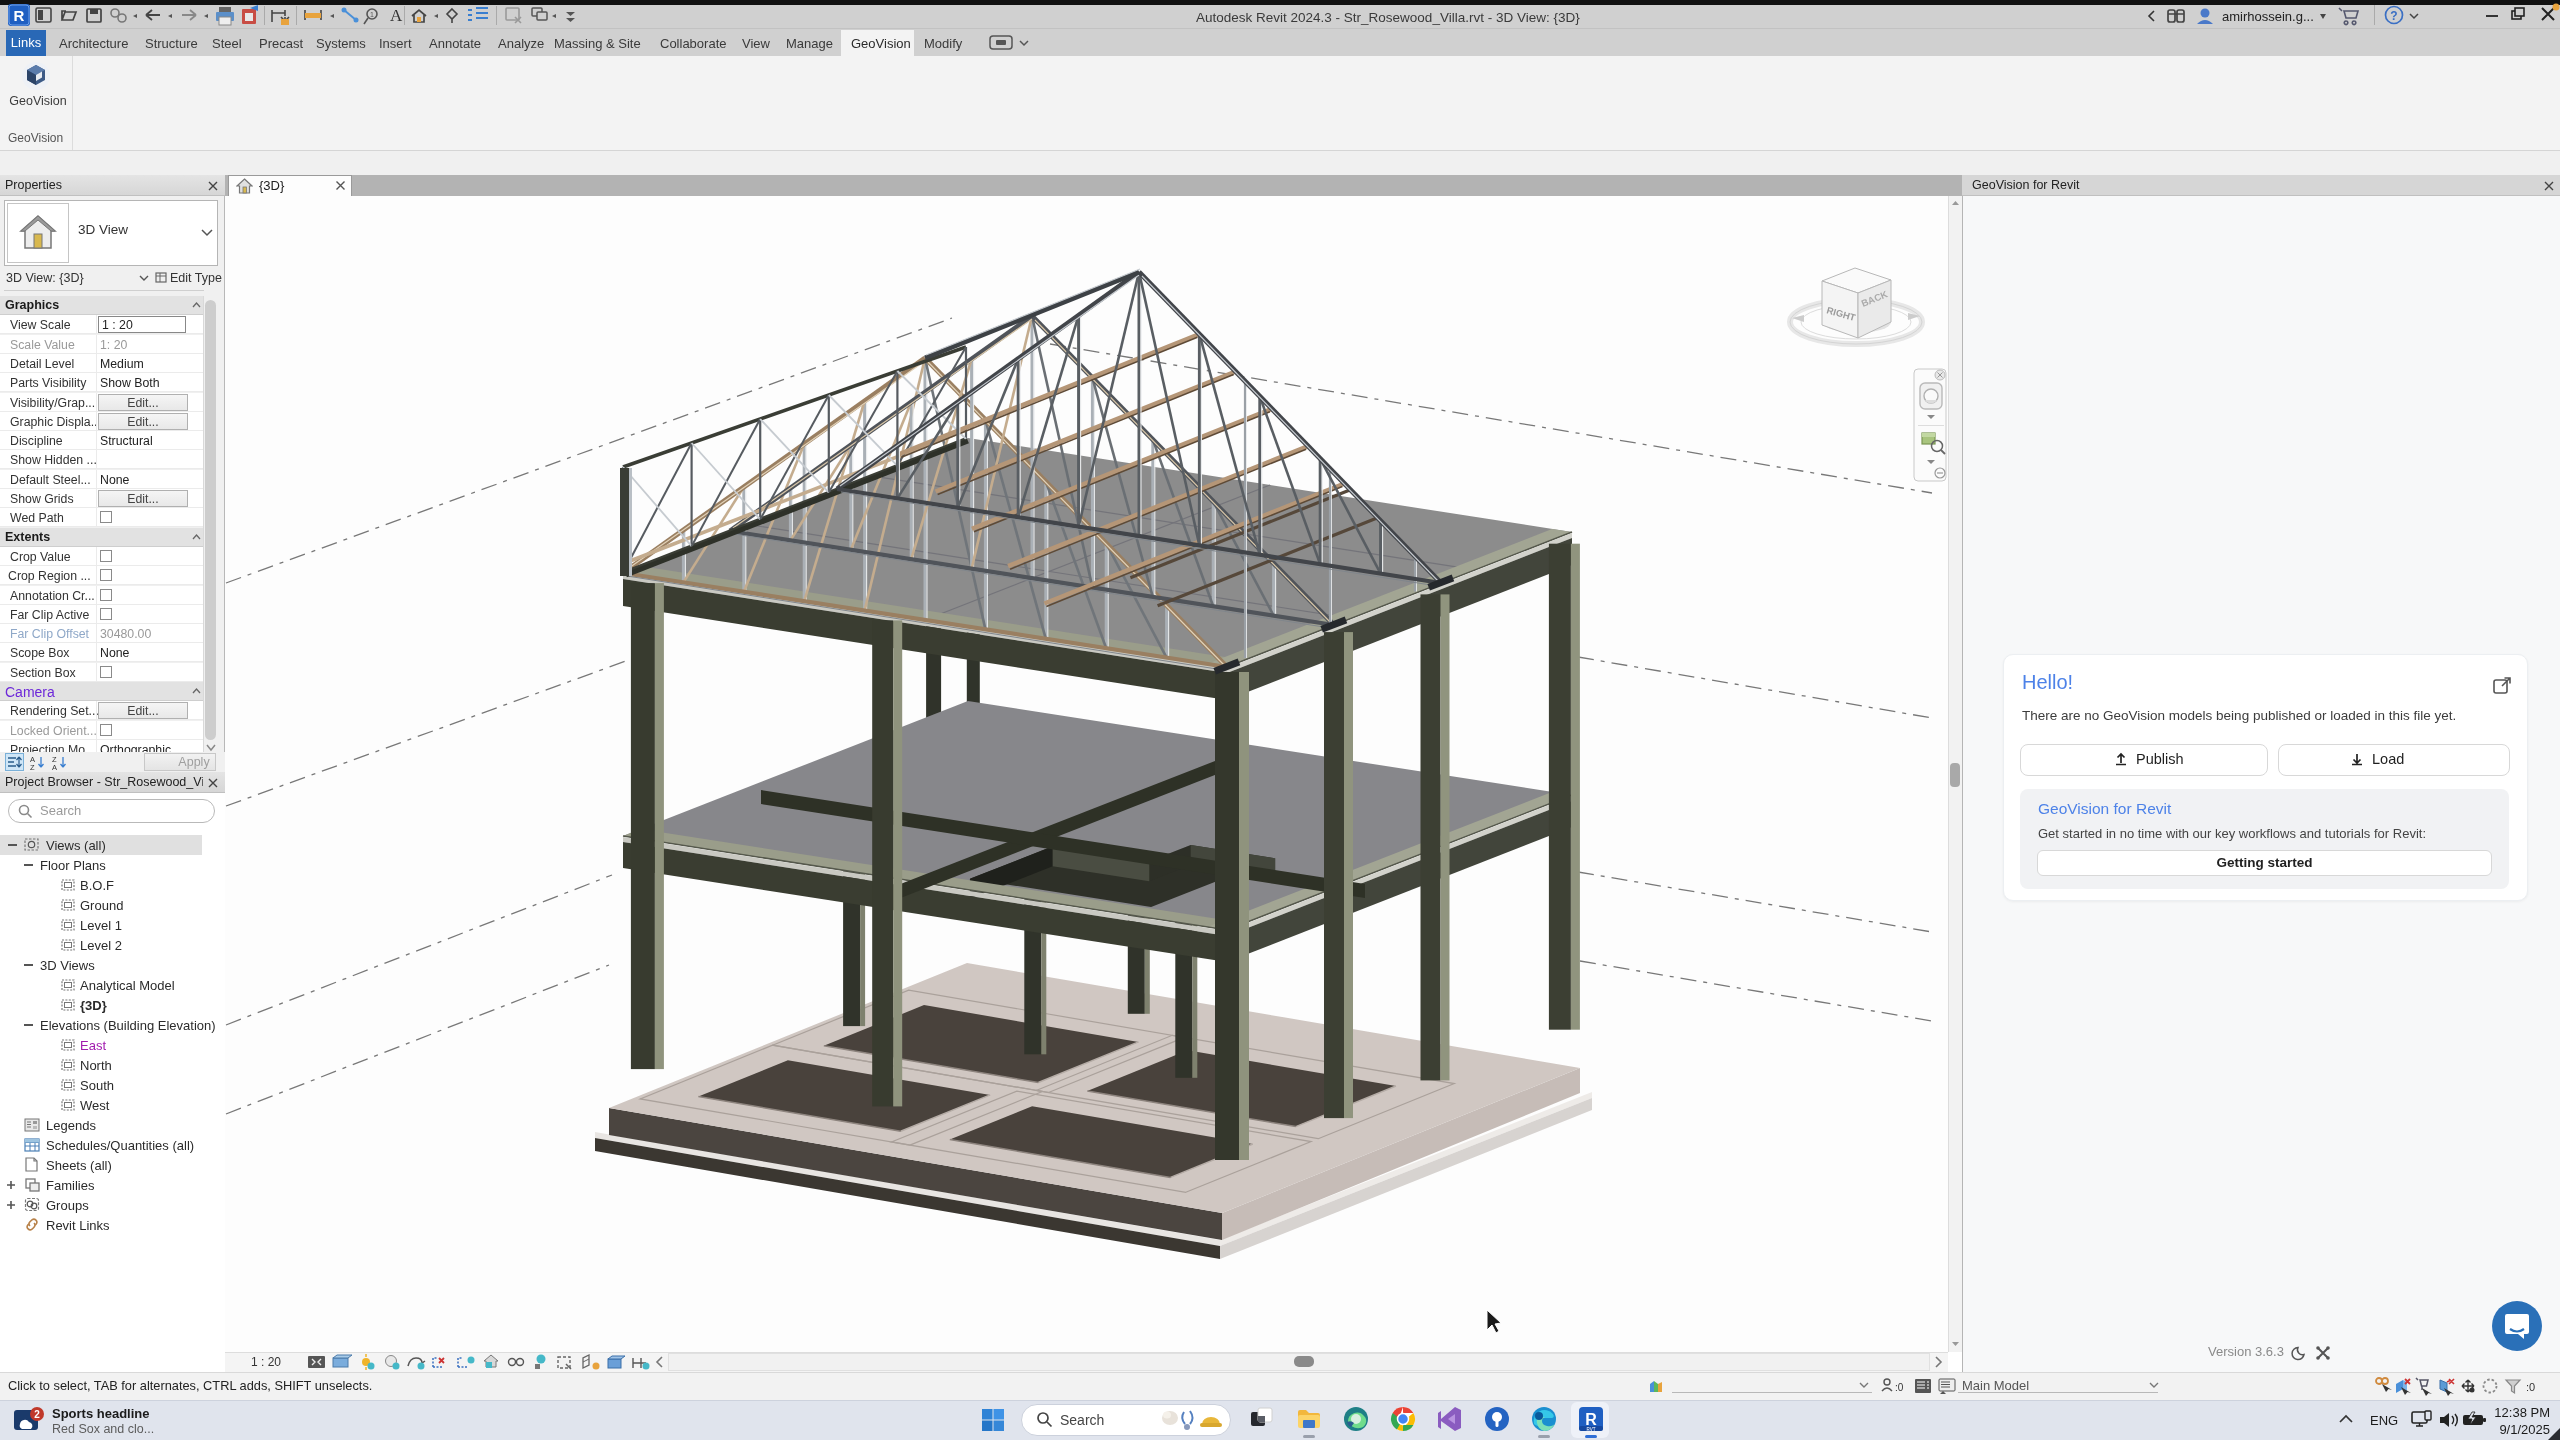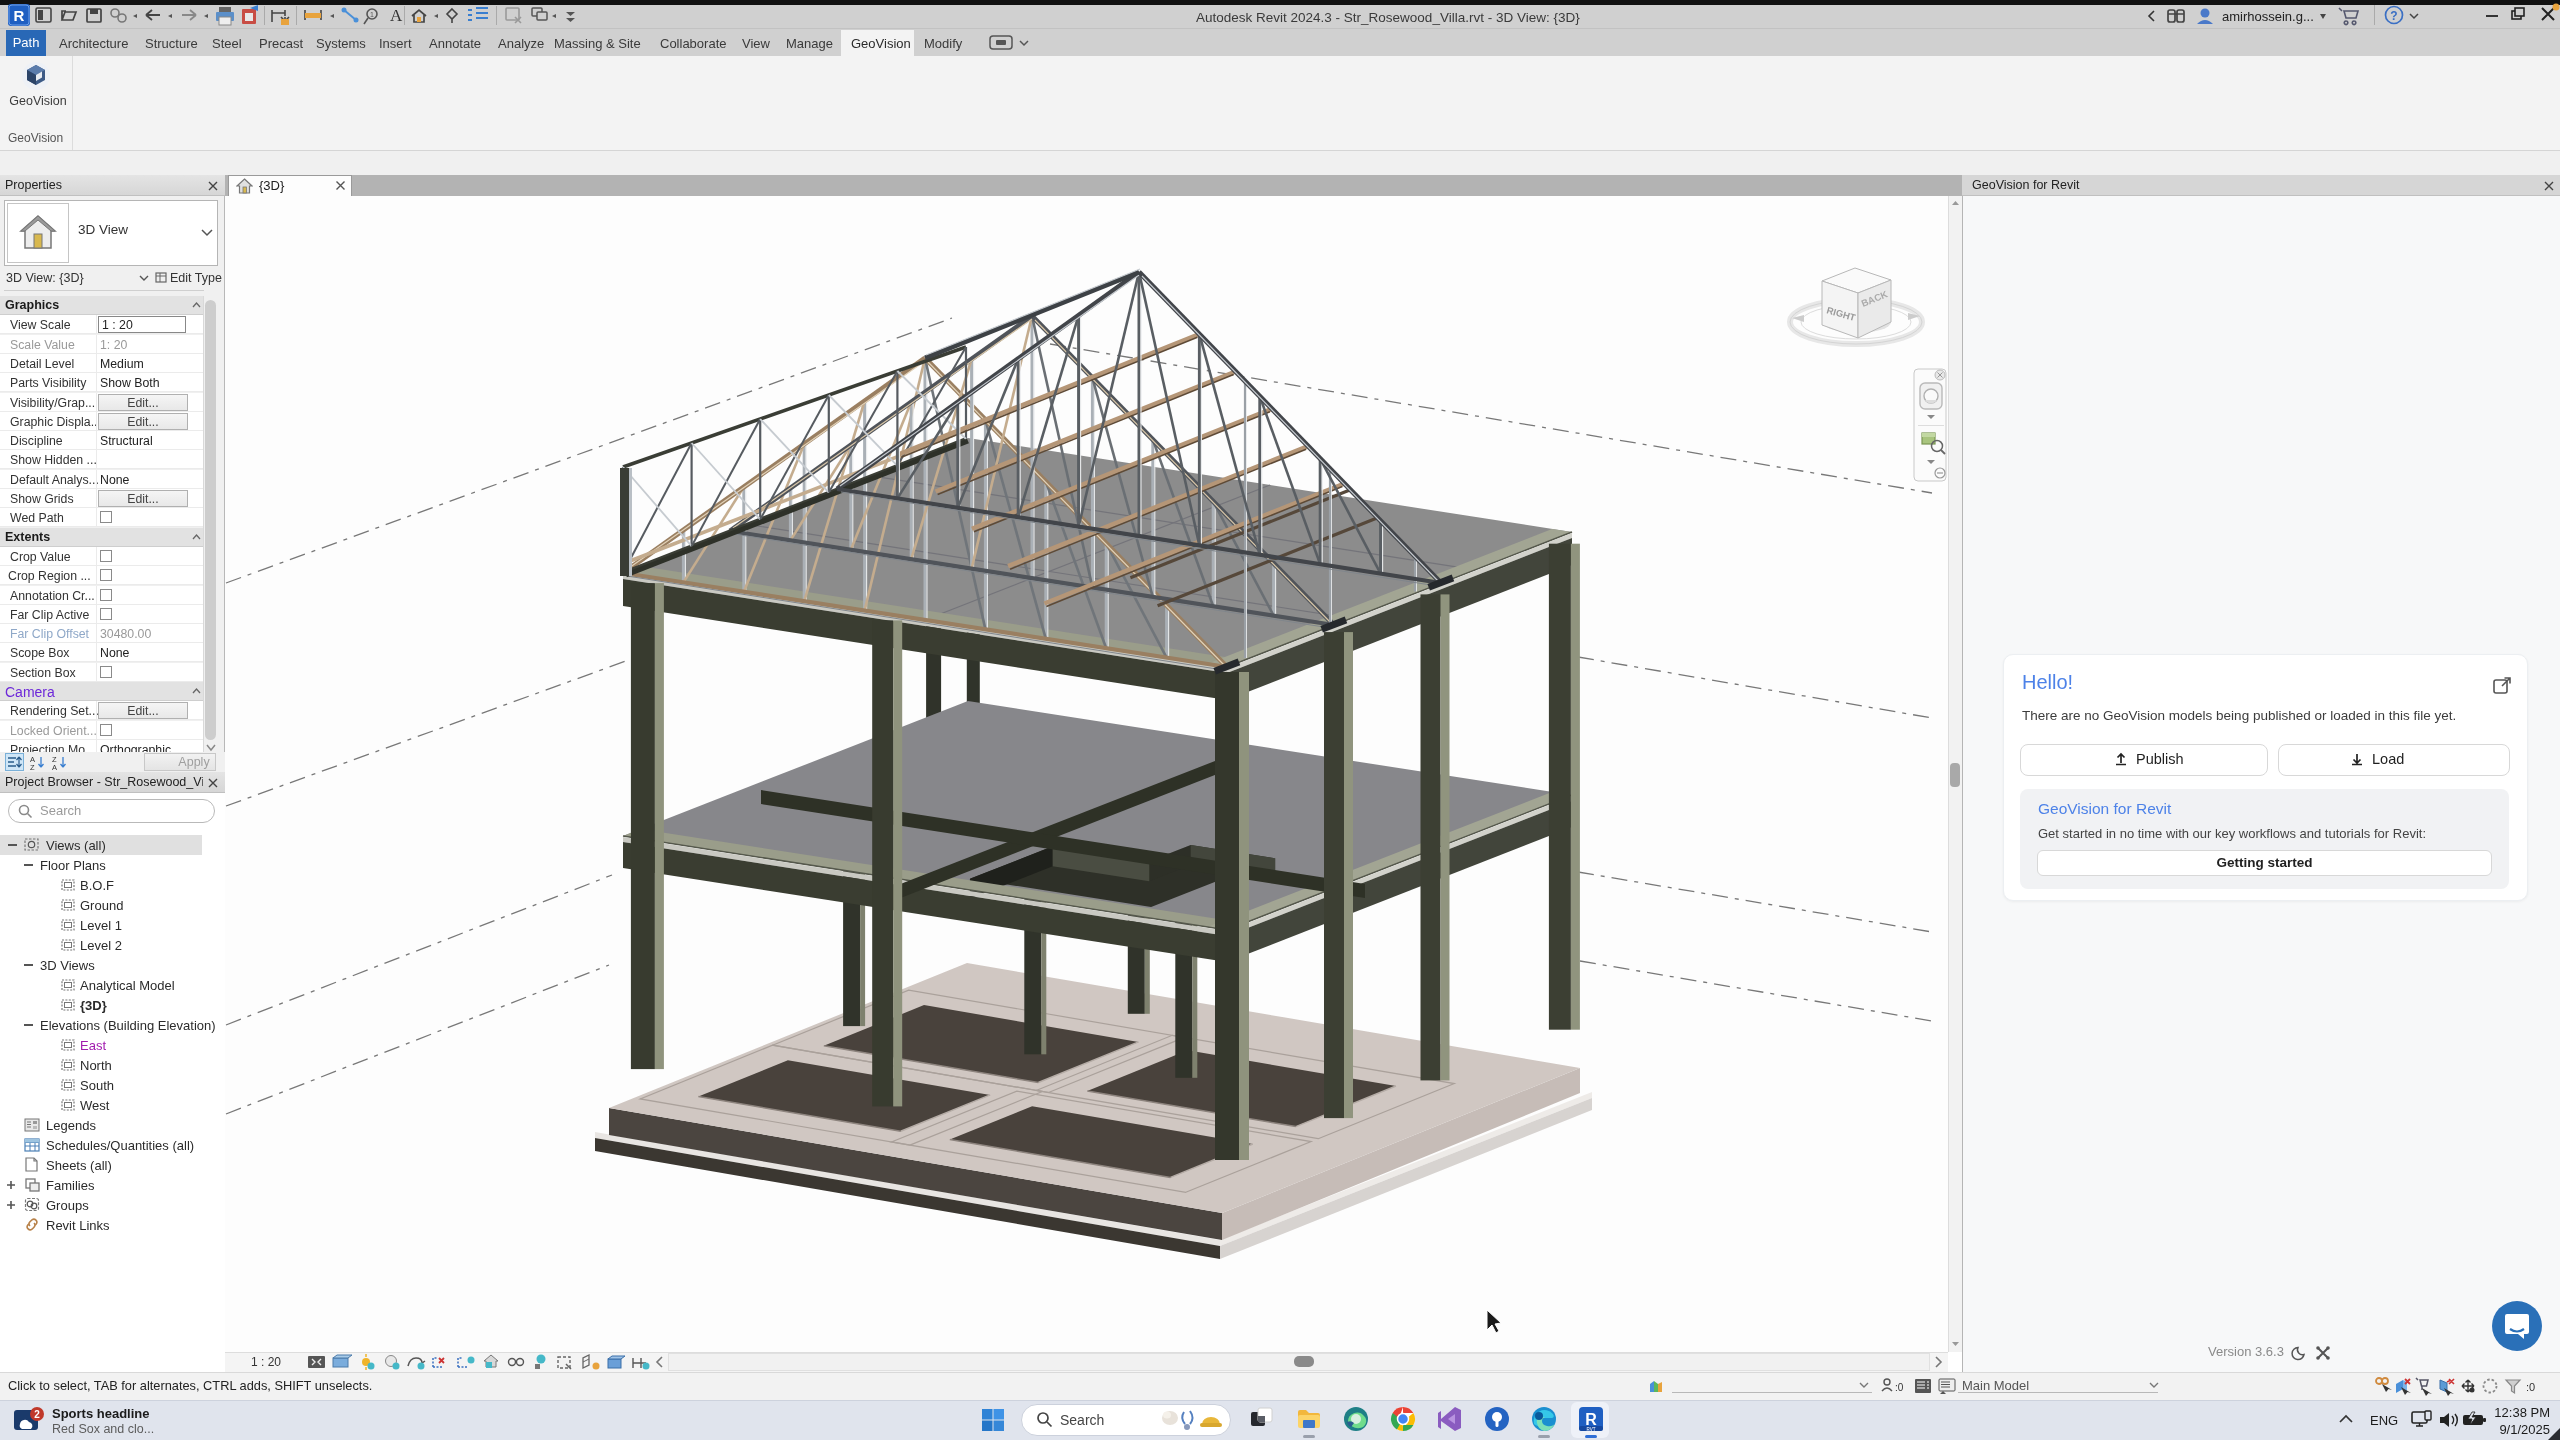--- a/index.html
+++ b/index.html
@@ -78,21 +78,21 @@
     <text x="76" y="16.5" font-size="12" fill="#3a6fc4" text-anchor="middle" font-weight="bold">?</text>
     <path d="M92 11 l4 4 4 -4" fill="none" stroke="#444" stroke-width="1.5"></path>
   </svg>
 <svg class="abs" style="left:2480px;top:3px;" width="80px" height="24" viewBox="0 0 80 24">
     <path d="M6 13 h12" stroke="#222" stroke-width="1.8"></path>
     <rect x="32" y="8" width="9" height="8" fill="none" stroke="#222" stroke-width="1.6"></rect>
     <rect x="35" y="5" width="9" height="8" fill="#d0d0d0" stroke="#222" stroke-width="1.6"></rect>
     <path d="M62 5 l12 12 M74 5 l-12 12" stroke="#222" stroke-width="2"></path>
     <circle cx="76" cy="4" r="3.5" fill="#e8a33d"></circle>
   </svg>
-<div class="abs" style="left:6px;top:30px;width:40px;height:26px;background:#2968b6;color:#fff;font-size:13px;text-align:center;line-height:25px;">Path</div>
+<div class="abs" style="left:6px;top:30px;width:40px;height:26px;background:#2968b6;color:#fff;font-size:13px;text-align:center;line-height:25px;">Links</div>
 <div class="abs" style="left:59px;top:36px;font-size:13px;color:#3a3a3a;font-weight:normal;white-space:nowrap;">Architecture</div>
 <div class="abs" style="left:145px;top:36px;font-size:13px;color:#3a3a3a;font-weight:normal;white-space:nowrap;">Structure</div>
 <div class="abs" style="left:212px;top:36px;font-size:13px;color:#3a3a3a;font-weight:normal;white-space:nowrap;">Steel</div>
 <div class="abs" style="left:259px;top:36px;font-size:13px;color:#3a3a3a;font-weight:normal;white-space:nowrap;">Precast</div>
 <div class="abs" style="left:316px;top:36px;font-size:13px;color:#3a3a3a;font-weight:normal;white-space:nowrap;">Systems</div>
 <div class="abs" style="left:379px;top:36px;font-size:13px;color:#3a3a3a;font-weight:normal;white-space:nowrap;">Insert</div>
 <div class="abs" style="left:429px;top:36px;font-size:13px;color:#3a3a3a;font-weight:normal;white-space:nowrap;">Annotate</div>
 <div class="abs" style="left:498px;top:36px;font-size:13px;color:#3a3a3a;font-weight:normal;white-space:nowrap;">Analyze</div>
 <div class="abs" style="left:554px;top:36px;font-size:13px;color:#3a3a3a;font-weight:normal;white-space:nowrap;">Massing &amp; Site</div>
 <div class="abs" style="left:660px;top:36px;font-size:13px;color:#3a3a3a;font-weight:normal;white-space:nowrap;">Collaborate</div>
@@ -177,21 +177,21 @@
 <div class="abs" style="left:0px;top:414.5px;font-size:12.3px;color:#444;font-weight:normal;white-space:nowrap;left:98px;width:90px;text-align:center;">Edit...</div>
 <div class="abs" style="left:0px;top:431px;width:203px;height:19px;background:#fff;border-bottom:1px solid #ebebeb;"></div>
 <div class="abs" style="left:10px;top:433.5px;font-size:12.3px;color:#333;font-weight:normal;white-space:nowrap;">Discipline</div>
 <div class="abs" style="left:96px;top:431px;width:1px;height:19px;background:#ebebeb;"></div>
 <div class="abs" style="left:100px;top:433.5px;font-size:12.3px;color:#222;font-weight:normal;white-space:nowrap;">Structural</div>
 <div class="abs" style="left:0px;top:450px;width:203px;height:19px;background:#fff;border-bottom:1px solid #ebebeb;"></div>
 <div class="abs" style="left:10px;top:452.5px;font-size:12.3px;color:#333;font-weight:normal;white-space:nowrap;">Show Hidden ...</div>
 <div class="abs" style="left:96px;top:450px;width:1px;height:19px;background:#ebebeb;"></div>
 <div class="abs" style="left:100px;top:452.5px;font-size:12.3px;color:#222;font-weight:normal;white-space:nowrap;margin-top:36px;">By Discipline</div>
 <div class="abs" style="left:0px;top:470px;width:203px;height:19px;background:#fff;border-bottom:1px solid #ebebeb;"></div>
-<div class="abs" style="left:10px;top:472.5px;font-size:12.3px;color:#333;font-weight:normal;white-space:nowrap;">Default Analys...</div>
+<div class="abs" style="left:10px;top:472.5px;font-size:12.3px;color:#333;font-weight:normal;white-space:nowrap;">Default Steel...</div>
 <div class="abs" style="left:96px;top:470px;width:1px;height:19px;background:#ebebeb;"></div>
 <div class="abs" style="left:100px;top:472.5px;font-size:12.3px;color:#222;font-weight:normal;white-space:nowrap;">None</div>
 <div class="abs" style="left:0px;top:489px;width:203px;height:19px;background:#fff;border-bottom:1px solid #ebebeb;"></div>
 <div class="abs" style="left:10px;top:491.5px;font-size:12.3px;color:#333;font-weight:normal;white-space:nowrap;">Show Grids</div>
 <div class="abs" style="left:96px;top:489px;width:1px;height:19px;background:#ebebeb;"></div>
 <div class="abs" style="left:98px;top:490px;width:90px;height:17px;background:linear-gradient(#f5f5f5,#e8e8e8);border:1px solid #b0b0b0;"></div>
 <div class="abs" style="left:0px;top:491.5px;font-size:12.3px;color:#444;font-weight:normal;white-space:nowrap;left:98px;width:90px;text-align:center;">Edit...</div>
 <div class="abs" style="left:0px;top:508px;width:203px;height:19px;background:#fff;border-bottom:1px solid #ebebeb;"></div>
 <div class="abs" style="left:10px;top:510.5px;font-size:12.3px;color:#333;font-weight:normal;white-space:nowrap;">Wed Path</div>
 <div class="abs" style="left:96px;top:508px;width:1px;height:19px;background:#ebebeb;"></div>

